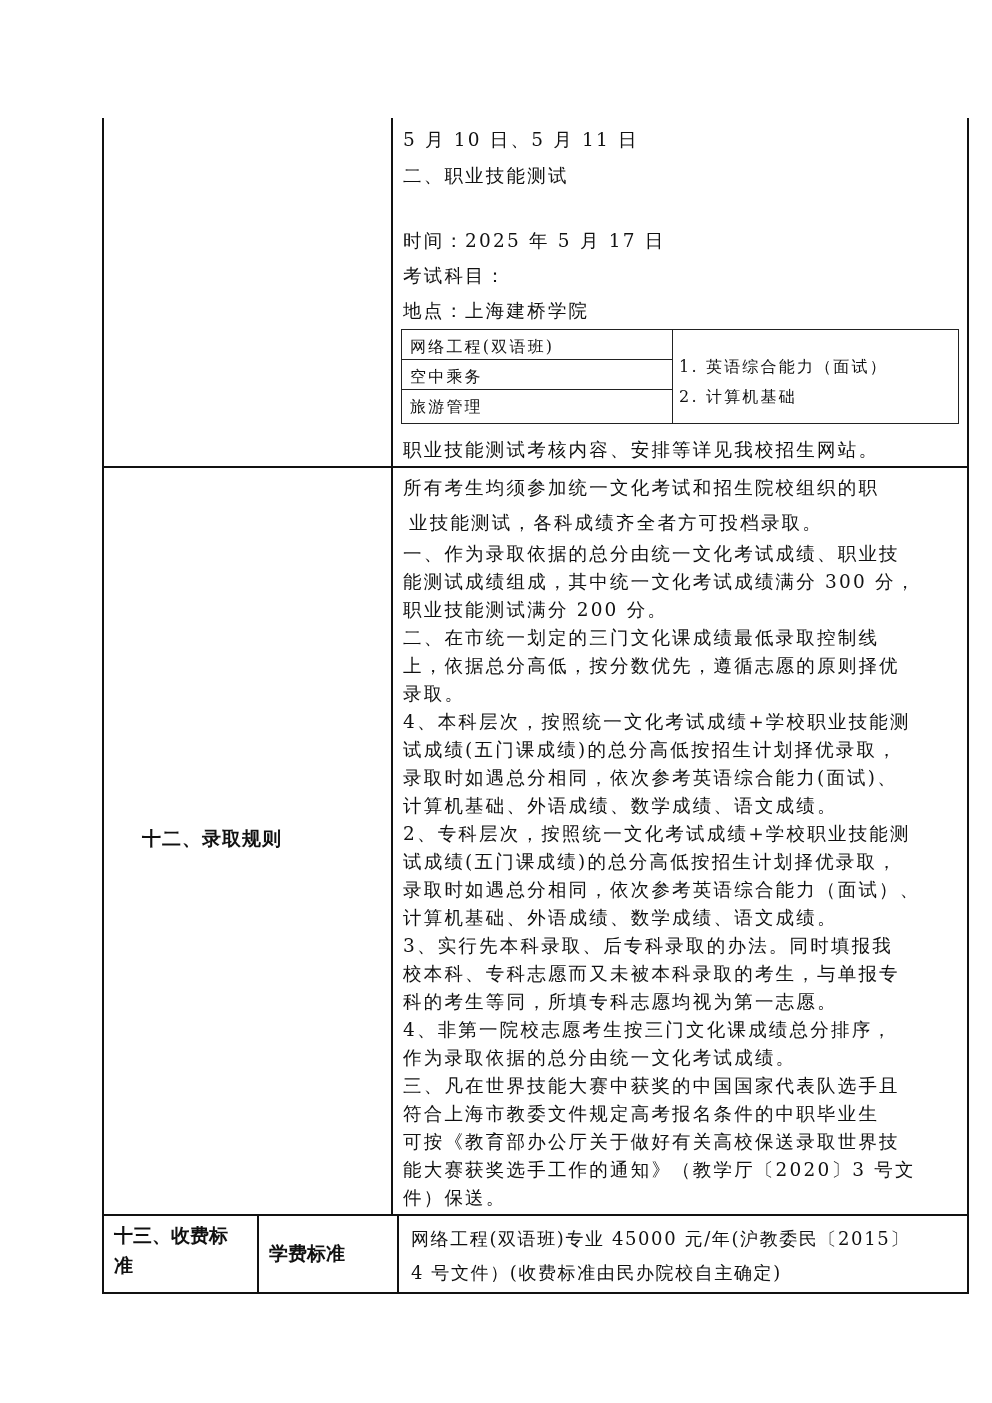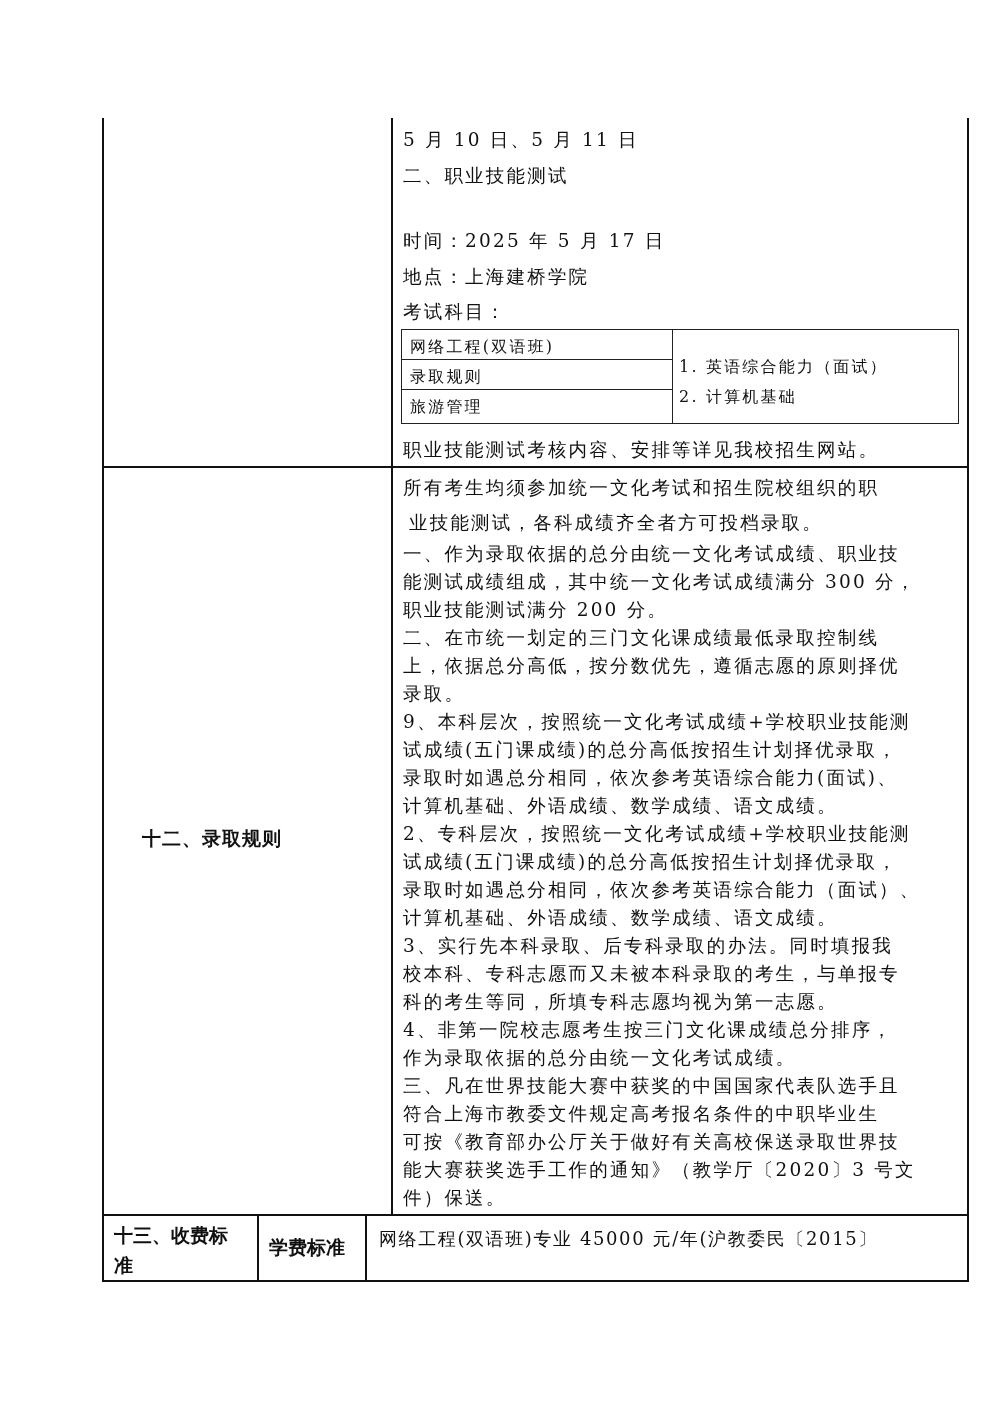--- a/index.html
+++ b/index.html
@@ -16,42 +16,42 @@
   .line.t { line-height:28px; }
   .label { position:absolute; left:14px; font-family:"DejaVu Sans","Liberation Sans",sans-serif; font-size:19px; font-weight:bold; letter-spacing:1px; }
   .inner { border:1px solid #222; margin:0 0 12px -2px; width:556px; display:flex; font-size:16px; }
   .inner .lcol { width:270px; border-right:1px solid #222; }
   .inner .lcol div { height:30px; line-height:34px; padding-left:8px; border-bottom:1px solid #222; box-sizing:border-box; }
   .inner .lcol div:last-child { border-bottom:none; height:33px; }
   .inner .rcol { flex:1; padding:22px 0 0 6px; }
   .inner .rcol div { line-height:30px; }
   .fee-row .c1 { width:155px; border-right:2px solid #111; box-sizing:border-box; padding:4px 4px 0 10px;
                  font-family:"DejaVu Sans","Liberation Sans",sans-serif; font-weight:bold; font-size:19px; line-height:30px; }
-  .fee-row .c2 { width:108px; border-right:2px solid #111; box-sizing:border-box; display:flex; align-items:center; padding-left:10px;
+  .fee-row .c2 { width:140px; border-right:2px solid #111; box-sizing:border-box; display:flex; align-items:center; padding-left:10px;
                  font-family:"DejaVu Sans","Liberation Sans",sans-serif; font-weight:bold; font-size:19px; }
   .fee-row .c3 { flex:1; padding:6px 4px 2px 12px; font-size:18px; letter-spacing:1.6px; line-height:34px; }
 </style>
 </head>
 <body>
 
 <div class="page">
   <div class="tbl">
 
     <div class="row">
       <div class="cell-left"></div>
       <div class="cell-right" style="padding-top:4px;">
         <div class="line" style="line-height:36px;">5 月 10 日、5 月 11 日</div>
         <div class="line" style="line-height:36px;">二、职业技能测试</div>
         <div class="line" style="line-height:36px;margin-top:29px;">时间：2025 年 5 月 17 日</div>
+        <div class="line" style="line-height:34px;">考试科目：</div>
         <div class="line" style="line-height:36px;">地点：上海建桥学院</div>
-        <div class="line" style="line-height:34px;">考试科目：</div>
         <div class="inner">
           <div class="lcol">
             <div>网络工程(双语班)</div>
-            <div>录取规则</div>
+            <div>空中乘务</div>
             <div>旅游管理</div>
           </div>
           <div class="rcol">
             <div>1. 英语综合能力（面试）</div>
             <div>2. 计算机基础</div>
           </div>
         </div>
         <div class="line t" style="line-height:28px;">职业技能测试考核内容、安排等详见我校招生网站。</div>
       </div>
     </div>
@@ -62,21 +62,21 @@
       </div>
       <div class="cell-right" style="padding-top:2px;">
         <div class="line" style="line-height:36px;">所有考生均须参加统一文化考试和招生院校组织的职</div>
         <div class="line" style="line-height:34px;margin-left:6px;">业技能测试，各科成绩齐全者方可投档录取。</div>
         <div class="line t">一、作为录取依据的总分由统一文化考试成绩、职业技</div>
         <div class="line t">能测试成绩组成，其中统一文化考试成绩满分 300 分，</div>
         <div class="line t">职业技能测试满分 200 分。</div>
         <div class="line t">二、在市统一划定的三门文化课成绩最低录取控制线</div>
         <div class="line t">上，依据总分高低，按分数优先，遵循志愿的原则择优</div>
         <div class="line t">录取。</div>
-        <div class="line t">9、本科层次，按照统一文化考试成绩+学校职业技能测</div>
+        <div class="line t">4、本科层次，按照统一文化考试成绩+学校职业技能测</div>
         <div class="line t">试成绩(五门课成绩)的总分高低按招生计划择优录取，</div>
         <div class="line t">录取时如遇总分相同，依次参考英语综合能力(面试)、</div>
         <div class="line t">计算机基础、外语成绩、数学成绩、语文成绩。</div>
         <div class="line t">2、专科层次，按照统一文化考试成绩+学校职业技能测</div>
         <div class="line t">试成绩(五门课成绩)的总分高低按招生计划择优录取，</div>
         <div class="line t">录取时如遇总分相同，依次参考英语综合能力（面试）、</div>
         <div class="line t">计算机基础、外语成绩、数学成绩、语文成绩。</div>
         <div class="line t">3、实行先本科录取、后专科录取的办法。同时填报我</div>
         <div class="line t">校本科、专科志愿而又未被本科录取的考生，与单报专</div>
         <div class="line t">科的考生等同，所填专科志愿均视为第一志愿。</div>
@@ -93,17 +93,18 @@
     <div class="row sep last fee-row">
       <div class="c1">
         <div>十三、收费标</div>
         <div>准</div>
       </div>
       <div class="c2">
         <span>学费标准</span>
       </div>
       <div class="c3">
         <div class="line" style="line-height:34px;">网络工程(双语班)专业 45000 元/年(沪教委民〔2015〕</div>
+        <div class="line" style="line-height:34px;">4 号文件）(收费标准由民办院校自主确定)</div>
       </div>
     </div>
 
   </div>
 </div>
 
 </body></html>

